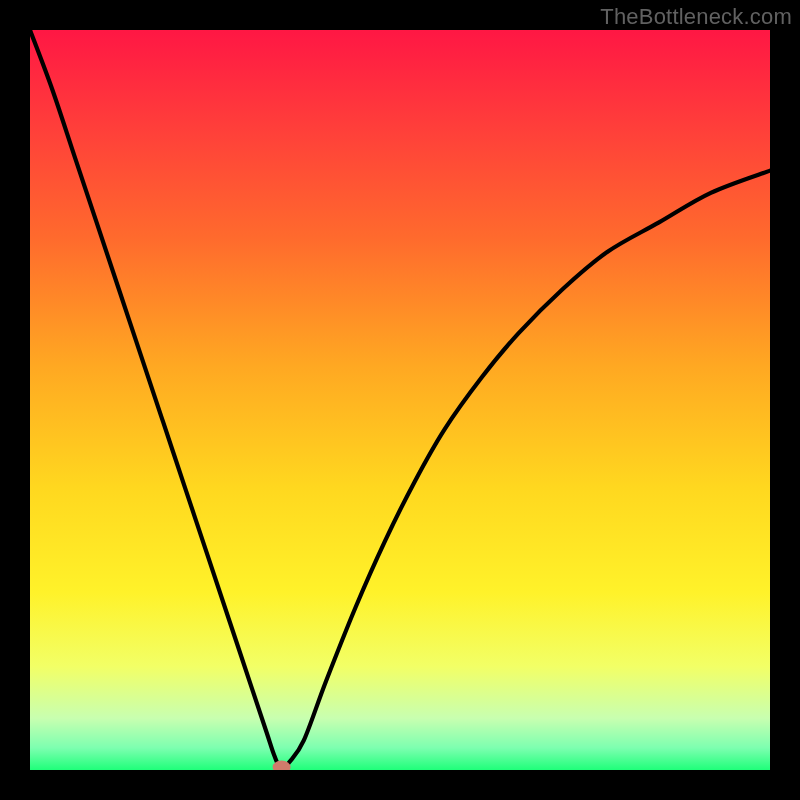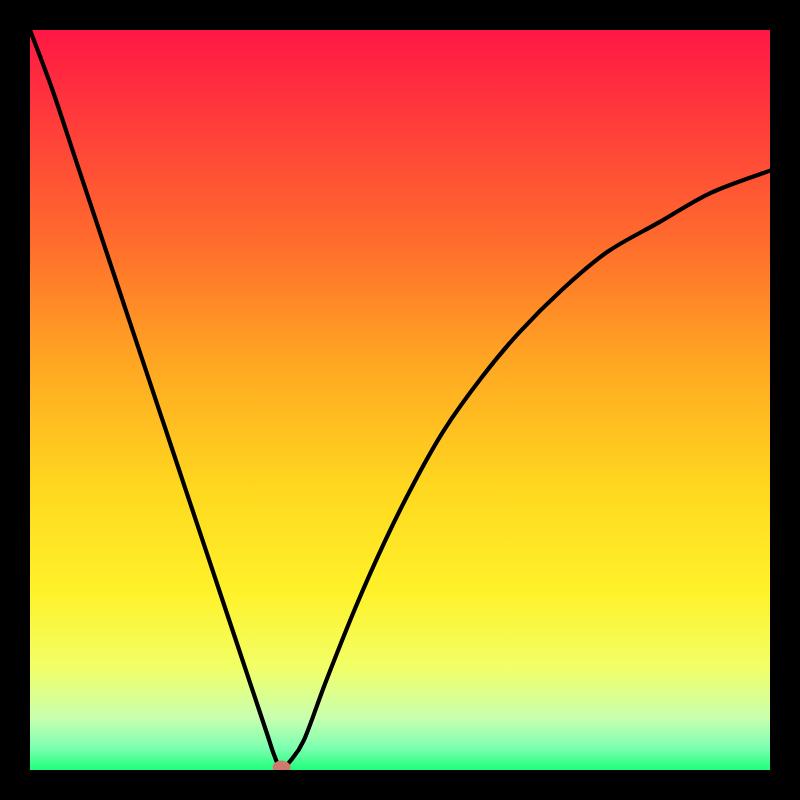--- a/index.html
+++ b/index.html
@@ -37,20 +37,21 @@
     letter-spacing: 0.2px;
     z-index: 10;
   }
   svg { display: block; }
 </style>
 </head>
 <body>
 
 <div class="frame">
 
+  <div class="watermark">TheBottleneck.com</div>
 
   <div class="plot">
     <svg id="chart-svg" width="740" height="740" viewBox="0 0 740 740" preserveAspectRatio="none">
       <defs>
         <linearGradient id="bg-grad" x1="0" y1="0" x2="0" y2="1">
             <stop offset="0.00%" stop-color="#ff1744"></stop>
             <stop offset="12.00%" stop-color="#ff3b3b"></stop>
             <stop offset="28.00%" stop-color="#ff6a2d"></stop>
             <stop offset="45.00%" stop-color="#ffa722"></stop>
             <stop offset="62.00%" stop-color="#ffd81f"></stop>

